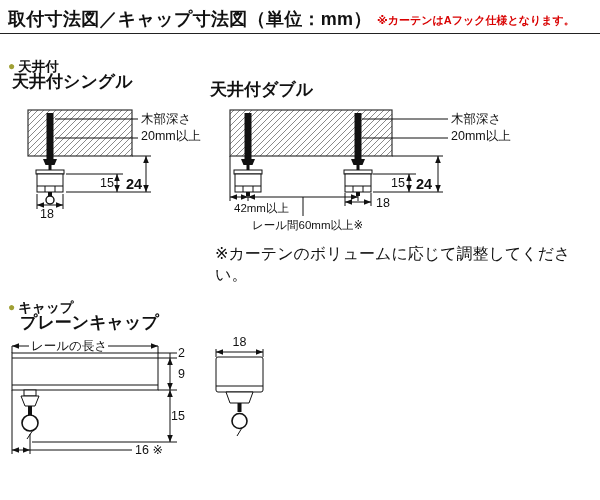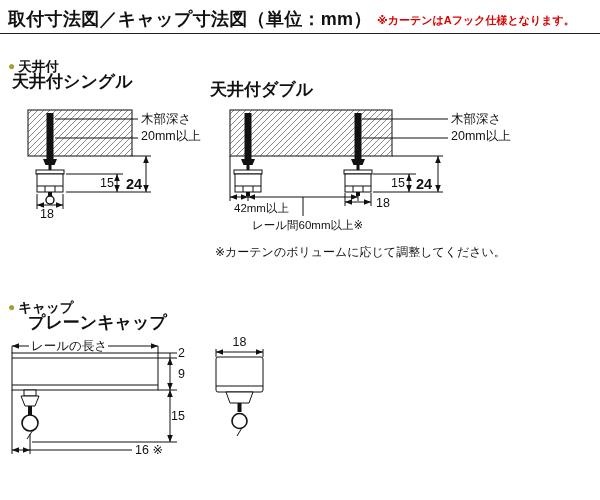--- a/index.html
+++ b/index.html
@@ -5,21 +5,21 @@
   html,body{margin:0;padding:0;background:#fff;}
   body{font-family:"Liberation Sans","DejaVu Sans",sans-serif;color:#111;}
   #page{position:relative;width:600px;height:500px;background:#fff;overflow:hidden;}
   .abs{position:absolute;}
   #title{left:8px;top:7px;font-size:18px;font-weight:bold;letter-spacing:0.3px;}
   #top-note{left:377px;top:13px;font-size:11px;font-weight:bold;color:#d90000;}
   #rule{left:0;top:33px;width:600px;height:0;border-top:1.5px solid #222;}
   .sec-head{font-size:13.5px;font-weight:bold;margin-top:16px;}
   .sec-head .bullet{color:#a0a035;font-size:12px;margin-right:3px;vertical-align:1px;}
   .diag-title{font-size:17px;font-weight:bold;}
-  .note{font-size:12px;color:#111;}
+  .note{font-size:16px;color:#111;}
   svg{overflow:visible;display:block;}
   svg text{font-family:"Liberation Sans","DejaVu Sans",sans-serif;fill:#111;font-size:12.5px;}
   svg text.sm{font-size:11.5px;}
   svg text.dimBig{font-size:14.5px;font-weight:bold;}
   svg line{stroke:#111;stroke-width:1;}
 </style>
 </head>
 <body>
 
 <div id="page">
@@ -147,21 +147,21 @@
     <text x="176" y="117">18</text>
     <text x="34" y="122" class="sm">42mm以上</text>
     <text x="52" y="139" class="sm">レール間60mm以上※</text>
   </svg>
 
   <div class="abs note" style="left:215px;top:244px;">※カーテンのボリュームに応じて調整してください。</div>
 
   <div class="abs sec-head" style="left:8px;top:283px;text-align:center;">
     <span class="bullet">●</span><span>キャップ</span>
   </div>
-  <div class="abs diag-title" style="left:28px;top:311px;">プレーンキャップ</div>
+  <div class="abs diag-title" style="left:20px;top:311px;">プレーンキャップ</div>
 
   <svg class="abs" style="left:4px;top:330px;" width="205" height="152" viewBox="0 0 205 152">
     <defs>
       <marker id="a3" viewBox="0 0 10 10" markerWidth="9" markerHeight="9" refX="8" refY="5" orient="auto-start-reverse">
         <path d="M0,1.8 L8,5 L0,8.2 Z" fill="#111"></path>
       </marker>
     </defs>
     <g>
       <line x1="8" y1="16" x2="25" y2="16" marker-start="url(#a3)"></line>
       <line x1="104" y1="16" x2="154" y2="16" marker-end="url(#a3)"></line>

